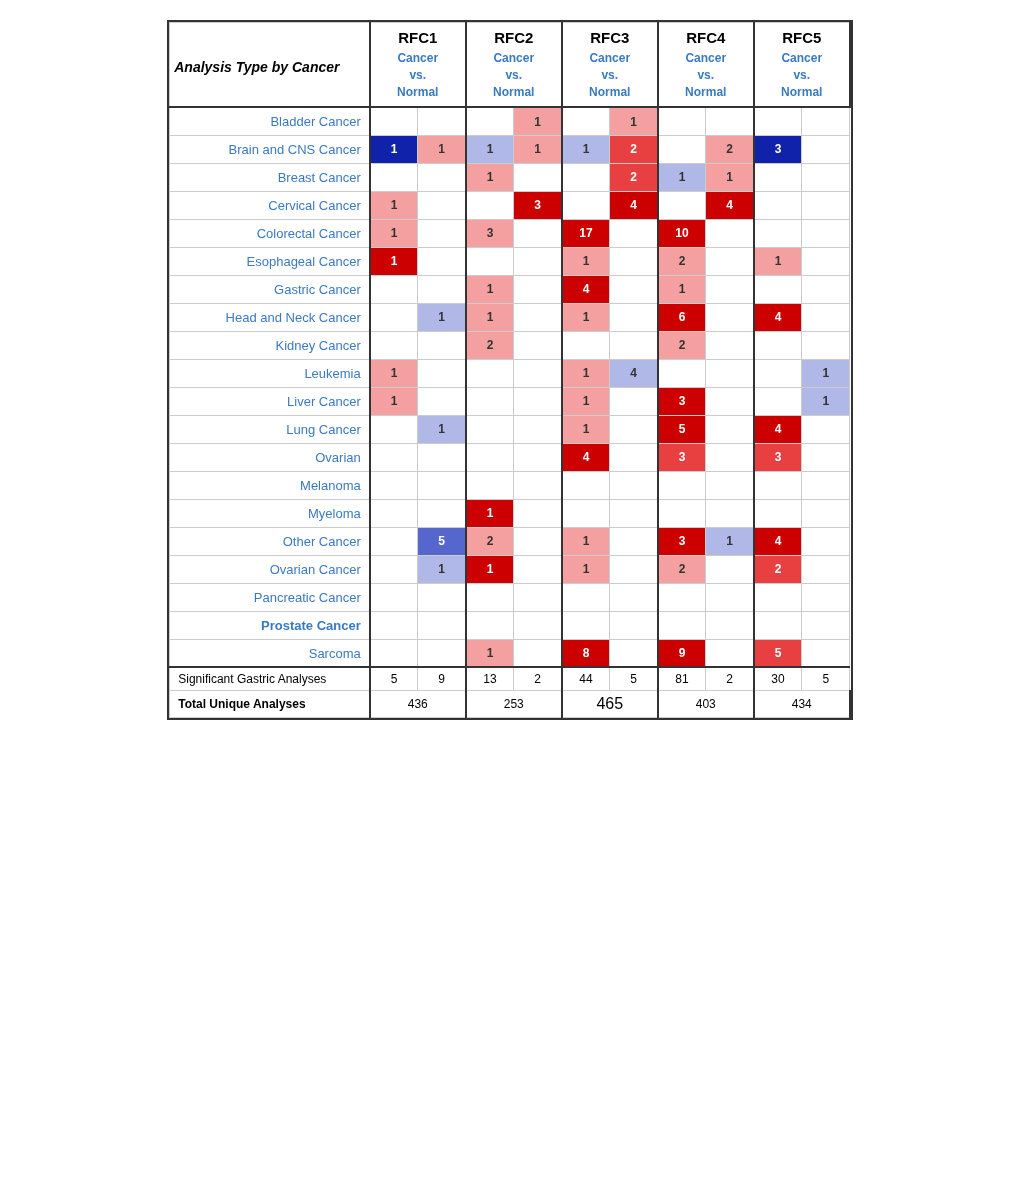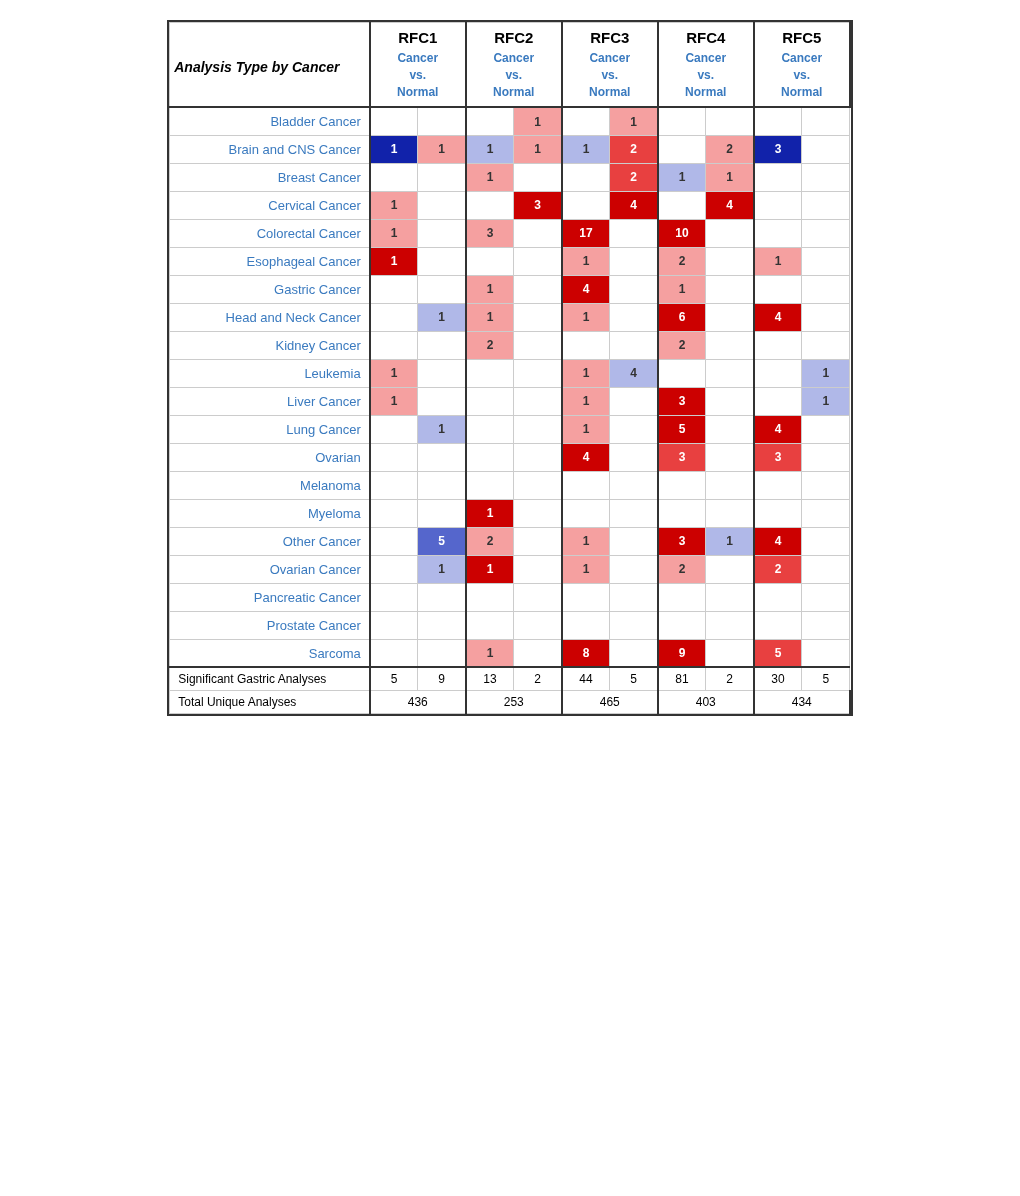--- a/index.html
+++ b/index.html
@@ -324,21 +324,21 @@
           <td class="cell" style="width: 48px; height: 28px; text-align: center; vertical-align: middle; font-size: 12px; font-weight: bold; border-left: 2px solid rgb(51, 51, 51); background: rgb(255, 255, 255); color: rgb(51, 51, 51);"></td>
           <td class="cell" style="width: 48px; height: 28px; text-align: center; vertical-align: middle; font-size: 12px; font-weight: bold; background: rgb(255, 255, 255); color: rgb(51, 51, 51);"></td>
           <td class="cell" style="width: 48px; height: 28px; text-align: center; vertical-align: middle; font-size: 12px; font-weight: bold; border-left: 2px solid rgb(51, 51, 51); background: rgb(255, 255, 255); color: rgb(51, 51, 51);"></td>
           <td class="cell" style="width: 48px; height: 28px; text-align: center; vertical-align: middle; font-size: 12px; font-weight: bold; background: rgb(255, 255, 255); color: rgb(51, 51, 51);"></td>
           <td class="cell" style="width: 48px; height: 28px; text-align: center; vertical-align: middle; font-size: 12px; font-weight: bold; border-left: 2px solid rgb(51, 51, 51); background: rgb(255, 255, 255); color: rgb(51, 51, 51);"></td>
           <td class="cell" style="width: 48px; height: 28px; text-align: center; vertical-align: middle; font-size: 12px; font-weight: bold; background: rgb(255, 255, 255); color: rgb(51, 51, 51);"></td>
           <td class="cell" style="width: 48px; height: 28px; text-align: center; vertical-align: middle; font-size: 12px; font-weight: bold; border-left: 2px solid rgb(51, 51, 51); background: rgb(255, 255, 255); color: rgb(51, 51, 51);"></td>
           <td class="cell" style="width: 48px; height: 28px; text-align: center; vertical-align: middle; font-size: 12px; font-weight: bold; background: rgb(255, 255, 255); color: rgb(51, 51, 51);"></td>
         </tr>
         <tr class="data-row">
-          <td class="cancer-name" style="border-right: 2px solid rgb(51, 51, 51);">Prostate Cancer</td>
+          <td class="cancer-name" style="border-right: 2px solid rgb(51, 51, 51); font-weight: bold;">Prostate Cancer</td>
           <td class="cell" style="width: 48px; height: 28px; text-align: center; vertical-align: middle; font-size: 12px; font-weight: bold; border-left: 2px solid rgb(51, 51, 51); background: rgb(255, 255, 255); color: rgb(51, 51, 51);"></td>
           <td class="cell" style="width: 48px; height: 28px; text-align: center; vertical-align: middle; font-size: 12px; font-weight: bold; background: rgb(255, 255, 255); color: rgb(51, 51, 51);"></td>
           <td class="cell" style="width: 48px; height: 28px; text-align: center; vertical-align: middle; font-size: 12px; font-weight: bold; border-left: 2px solid rgb(51, 51, 51); background: rgb(255, 255, 255); color: rgb(51, 51, 51);"></td>
           <td class="cell" style="width: 48px; height: 28px; text-align: center; vertical-align: middle; font-size: 12px; font-weight: bold; background: rgb(255, 255, 255); color: rgb(51, 51, 51);"></td>
           <td class="cell" style="width: 48px; height: 28px; text-align: center; vertical-align: middle; font-size: 12px; font-weight: bold; border-left: 2px solid rgb(51, 51, 51); background: rgb(255, 255, 255); color: rgb(51, 51, 51);"></td>
           <td class="cell" style="width: 48px; height: 28px; text-align: center; vertical-align: middle; font-size: 12px; font-weight: bold; background: rgb(255, 255, 255); color: rgb(51, 51, 51);"></td>
           <td class="cell" style="width: 48px; height: 28px; text-align: center; vertical-align: middle; font-size: 12px; font-weight: bold; border-left: 2px solid rgb(51, 51, 51); background: rgb(255, 255, 255); color: rgb(51, 51, 51);"></td>
           <td class="cell" style="width: 48px; height: 28px; text-align: center; vertical-align: middle; font-size: 12px; font-weight: bold; background: rgb(255, 255, 255); color: rgb(51, 51, 51);"></td>
           <td class="cell" style="width: 48px; height: 28px; text-align: center; vertical-align: middle; font-size: 12px; font-weight: bold; border-left: 2px solid rgb(51, 51, 51); background: rgb(255, 255, 255); color: rgb(51, 51, 51);"></td>
           <td class="cell" style="width: 48px; height: 28px; text-align: center; vertical-align: middle; font-size: 12px; font-weight: bold; background: rgb(255, 255, 255); color: rgb(51, 51, 51);"></td>
@@ -363,22 +363,22 @@
           <td style="font-size: 12px; padding: 4px 2px; border-top: 2px solid rgb(51, 51, 51); border-left: 2px solid rgb(51, 51, 51); border-radius: 7px;">13</td>
           <td style="font-size: 12px; padding: 4px 2px; border-top: 2px solid rgb(51, 51, 51);">2</td>
           <td style="font-size: 12px; padding: 4px 2px; border-top: 2px solid rgb(51, 51, 51); border-left: 2px solid rgb(51, 51, 51);">44</td>
           <td style="font-size: 12px; padding: 4px 2px; border-top: 2px solid rgb(51, 51, 51);">5</td>
           <td style="font-size: 12px; padding: 4px 2px; border-top: 2px solid rgb(51, 51, 51); border-left: 2px solid rgb(51, 51, 51);">81</td>
           <td style="font-size: 12px; padding: 4px 2px; border-top: 2px solid rgb(51, 51, 51);">2</td>
           <td style="font-size: 12px; padding: 4px 2px; border-top: 2px solid rgb(51, 51, 51); border-left: 2px solid rgb(51, 51, 51);">30</td>
           <td style="font-size: 12px; padding: 4px 2px; border-top: 2px solid rgb(51, 51, 51);">5</td>
         </tr>
         <tr>
-          <td style="text-align: left; padding: 4px 8px; font-size: 12px; border-right: 2px solid rgb(51, 51, 51);">Total Unique Analyses</td>
+          <td style="text-align: left; padding: 4px 8px; font-size: 12px; border-right: 2px solid rgb(51, 51, 51); font-weight: bold;">Total Unique Analyses</td>
           <td colspan="2" style="font-size: 12px; padding: 4px 16px; border-left: 2px solid rgb(51, 51, 51); border-right: 2px solid rgb(51, 51, 51);">436</td>
           <td colspan="2" style="font-size: 12px; padding: 4px 2px; border-left: 2px solid rgb(51, 51, 51); border-right: 2px solid rgb(51, 51, 51);">253</td>
-          <td colspan="2" style="font-size: 12px; padding: 4px 20px; border-left: 2px solid rgb(51, 51, 51); border-right: 2px solid rgb(51, 51, 51);">465</td>
+          <td colspan="2" style="font-size: 16px; padding: 4px 20px; border-left: 2px solid rgb(51, 51, 51); border-right: 2px solid rgb(51, 51, 51);">465</td>
           <td colspan="2" style="font-size: 12px; padding: 4px 2px; border-left: 2px solid rgb(51, 51, 51); border-right: 2px solid rgb(51, 51, 51);">403</td>
           <td colspan="2" style="font-size: 12px; padding: 4px 2px; border-left: 2px solid rgb(51, 51, 51); border-right: 2px solid rgb(51, 51, 51);">434</td>
         </tr>
       </tbody>
   </table>
 </div>
 
 </body></html>

